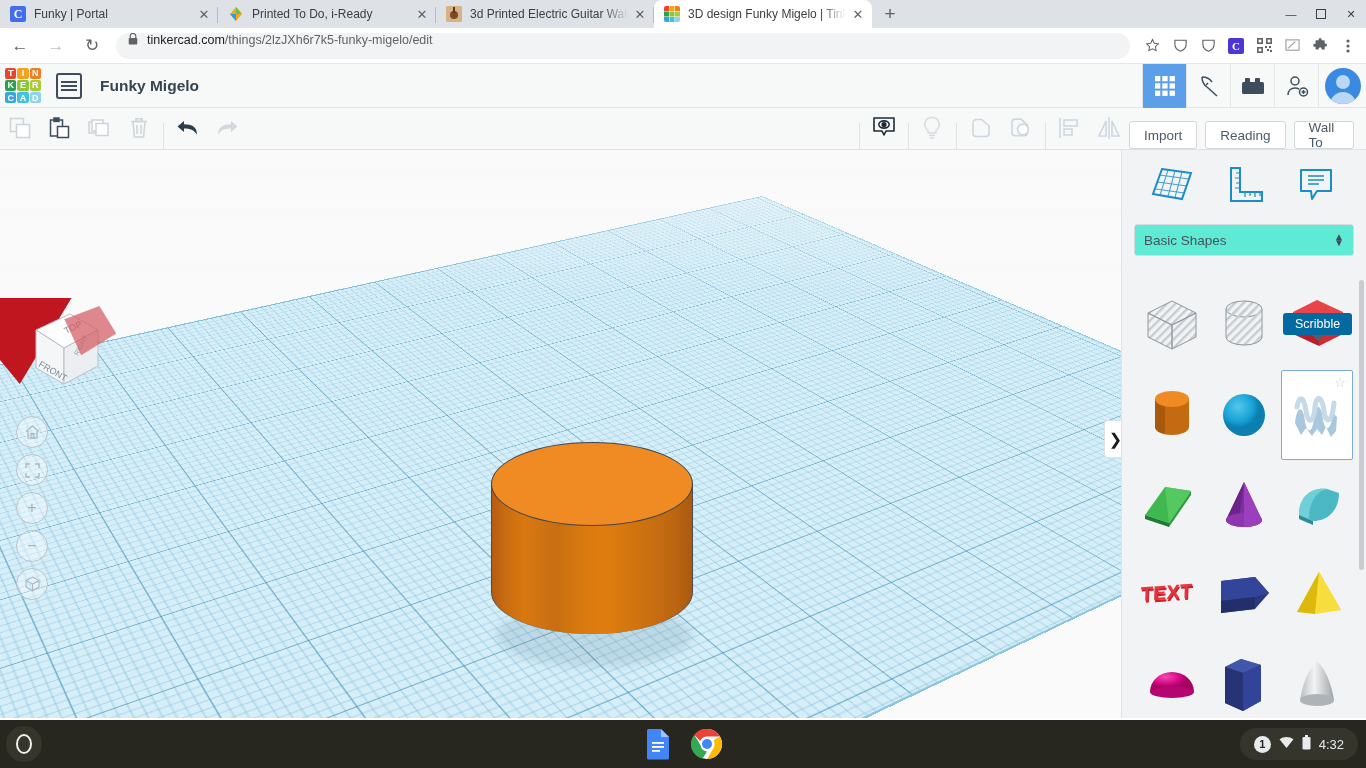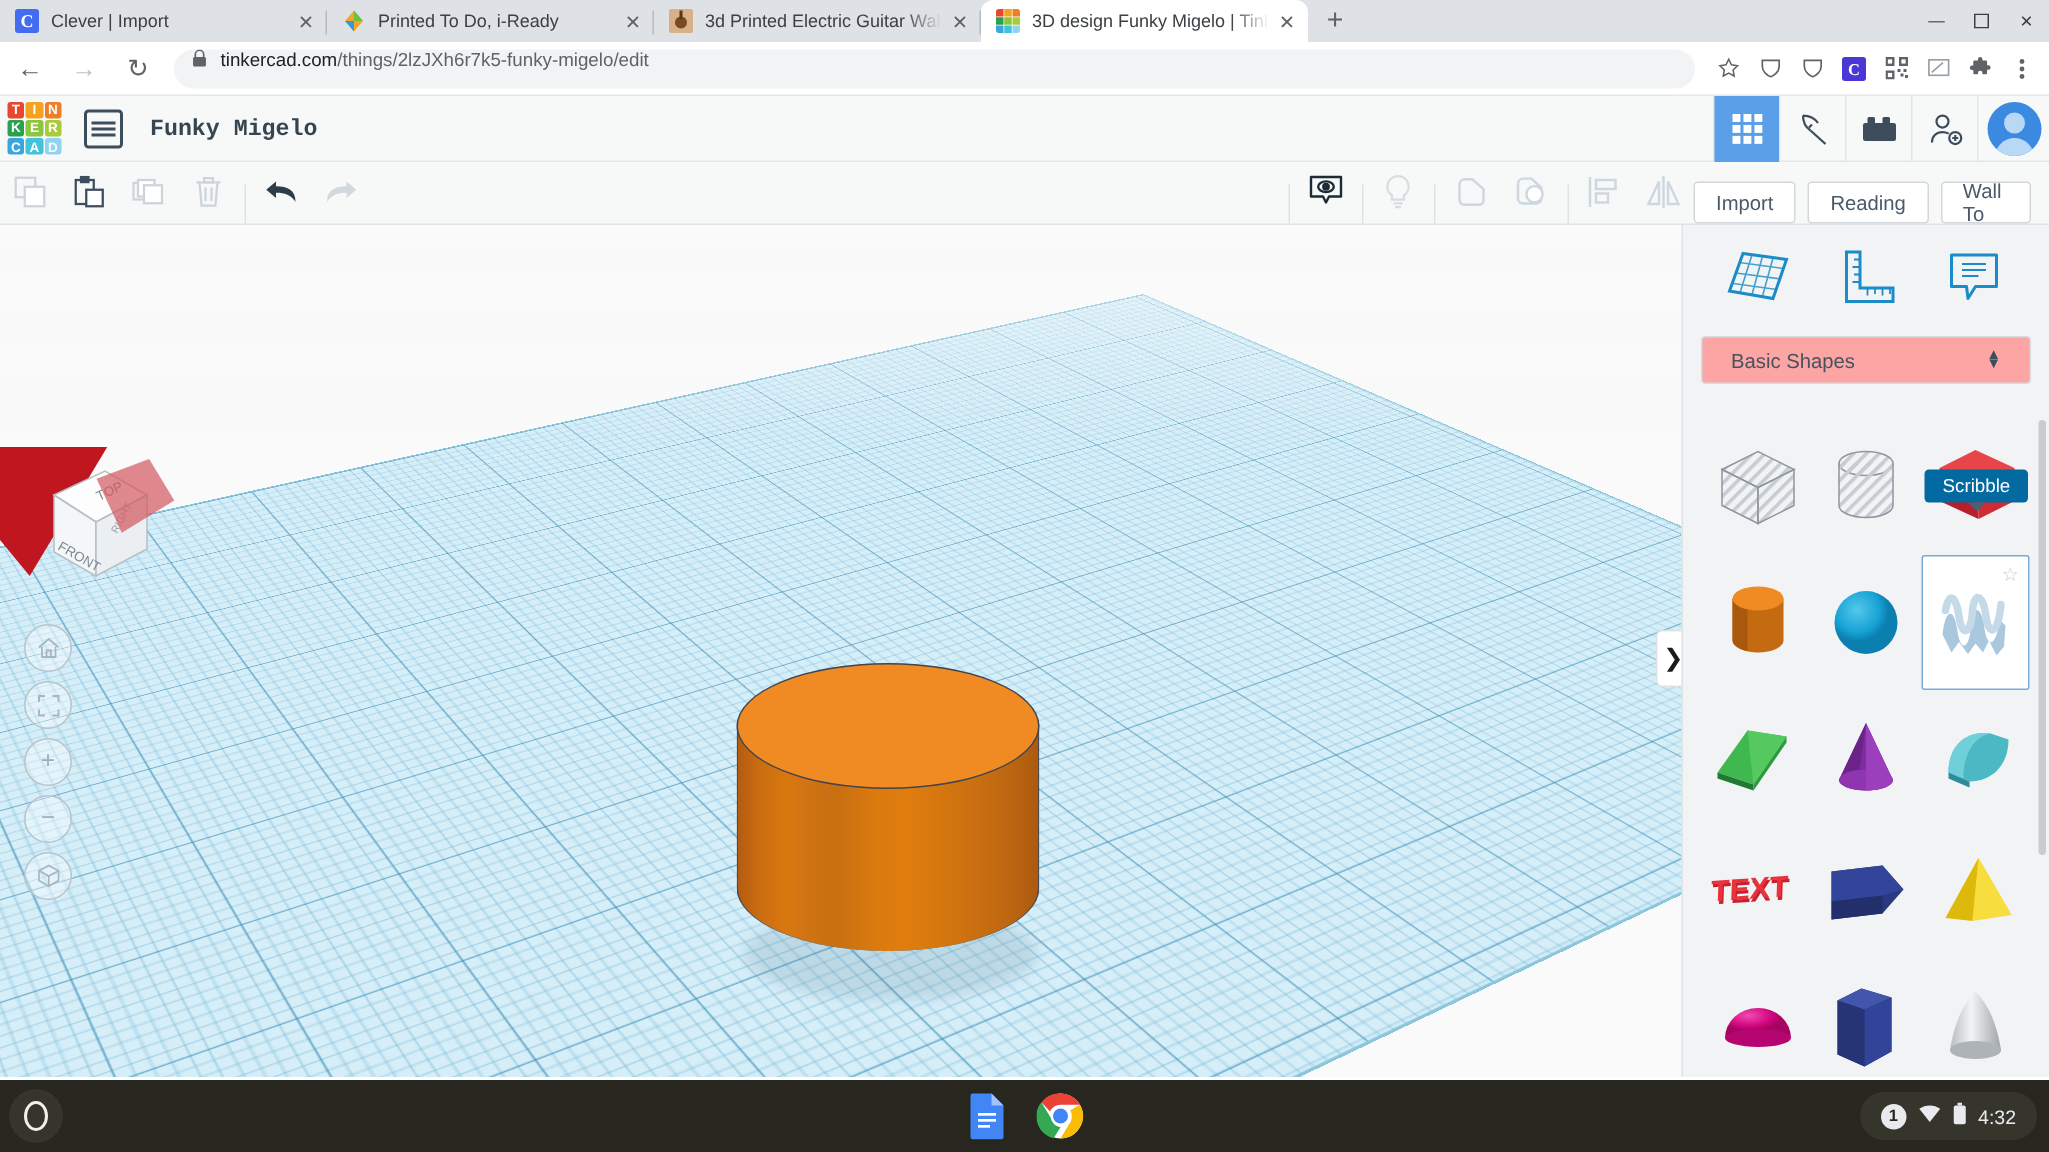--- a/index.html
+++ b/index.html
@@ -103,21 +103,21 @@
     color:#fff; font-size:9px; font-weight:bold; border-radius:2px;
     font-family:"Liberation Sans", sans-serif;
   }
   .hamburger {
     width: 26px; height: 26px; margin-left: 15px;
     border: 2px solid #3d4d5c; border-radius: 3px;
     display:flex; flex-direction:column; justify-content:center;
     gap:2px; padding: 0 3px;
   }
   .hamburger i { display:block; height:2px; background:#3d4d5c; width:100%; }
-  .tc-title { margin-left: 18px; font-size: 15.5px; font-weight: bold; color:#36454f;font-family:Liberation Mono, monospace; }
+  .tc-title { margin-left: 18px; font-size: 15.5px; font-weight: bold; color:#36454f; }
   .tc-header-right { margin-left:auto; display:flex; align-items:center; height:44px; }
   .hdr-btn {
     width: 44px; height: 44px; display:flex; align-items:center; justify-content:center;
     border-left: 1px solid #e3e5e7; color:#3d4d5c;
   }
   .hdr-btn.active { background:#5a9fe8; color:#fff; }
   .avatar-wrap { width:48px; height:44px; display:flex; align-items:center; justify-content:center;
                  border-left:1px solid #e3e5e7; }
   .avatar {
     width: 36px; height:36px; border-radius:50%; background:#3b8ae2;
@@ -226,23 +226,23 @@
   }
 
   
   .rpanel {
     position:absolute; top:150px; left:1121px; width:245px; height:568px;
     background:#f2f3f4; border-left:1px solid #e0e2e4;
   }
   .rp-icons { height: 70px; display:flex; align-items:center; justify-content:space-around; padding: 0 14px; }
   .rp-ico { width:46px; height:46px; display:flex; align-items:center; justify-content:center; }
   .rp-select {
-    margin: 4px 12px 0 12px; height: 32px; background:#fca5a5;
+    margin: 4px 12px 0 12px; height: 32px; background:#5eead4;
     border: 1px solid #d8dade; border-radius: 3px;
-    display:flex; align-items:center; padding: 0 19px;
+    display:flex; align-items:center; padding: 0 9px;
     font-size: 13.5px; color:#48525c;
   }
   .spin { margin-left:auto; display:flex; flex-direction:column; line-height:.62; font-size:10px; color:#3d4d5c; }
   .shape-grid {
     position:absolute; top: 122px; left:0; width:245px; height:446px;
     padding: 8px 14px 0 14px;
     display:grid; grid-template-columns: repeat(3, 1fr);
     grid-auto-rows: 90px; gap: 0;
     overflow: hidden;
   }
@@ -293,21 +293,21 @@
   }
 </style>
 </head>
 <body>
 
 <div id="app">
 
   <div class="browser-tabbar">
     <div class="tab">
       <span class="tab-fav fav-clever">C</span>
-      <span class="tab-title">Clever | Import</span>
+      <span class="tab-title">Funky | Portal</span>
       <span class="tab-close">✕</span>
       <span class="tab-sep"></span>
     </div>
     <div class="tab">
       <span class="tab-fav fav-iready">
         <svg width="16" height="16" viewBox="0 0 16 16">
             <path d="M8 1 L14 8 L8 15 L2 8 Z" fill="#f5a623"></path>
             <path d="M8 1 L14 8 L8 8 Z" fill="#6cc04a"></path>
             <path d="M2 8 L8 8 L8 15 Z" fill="#2d9cdb"></path>
           </svg>

